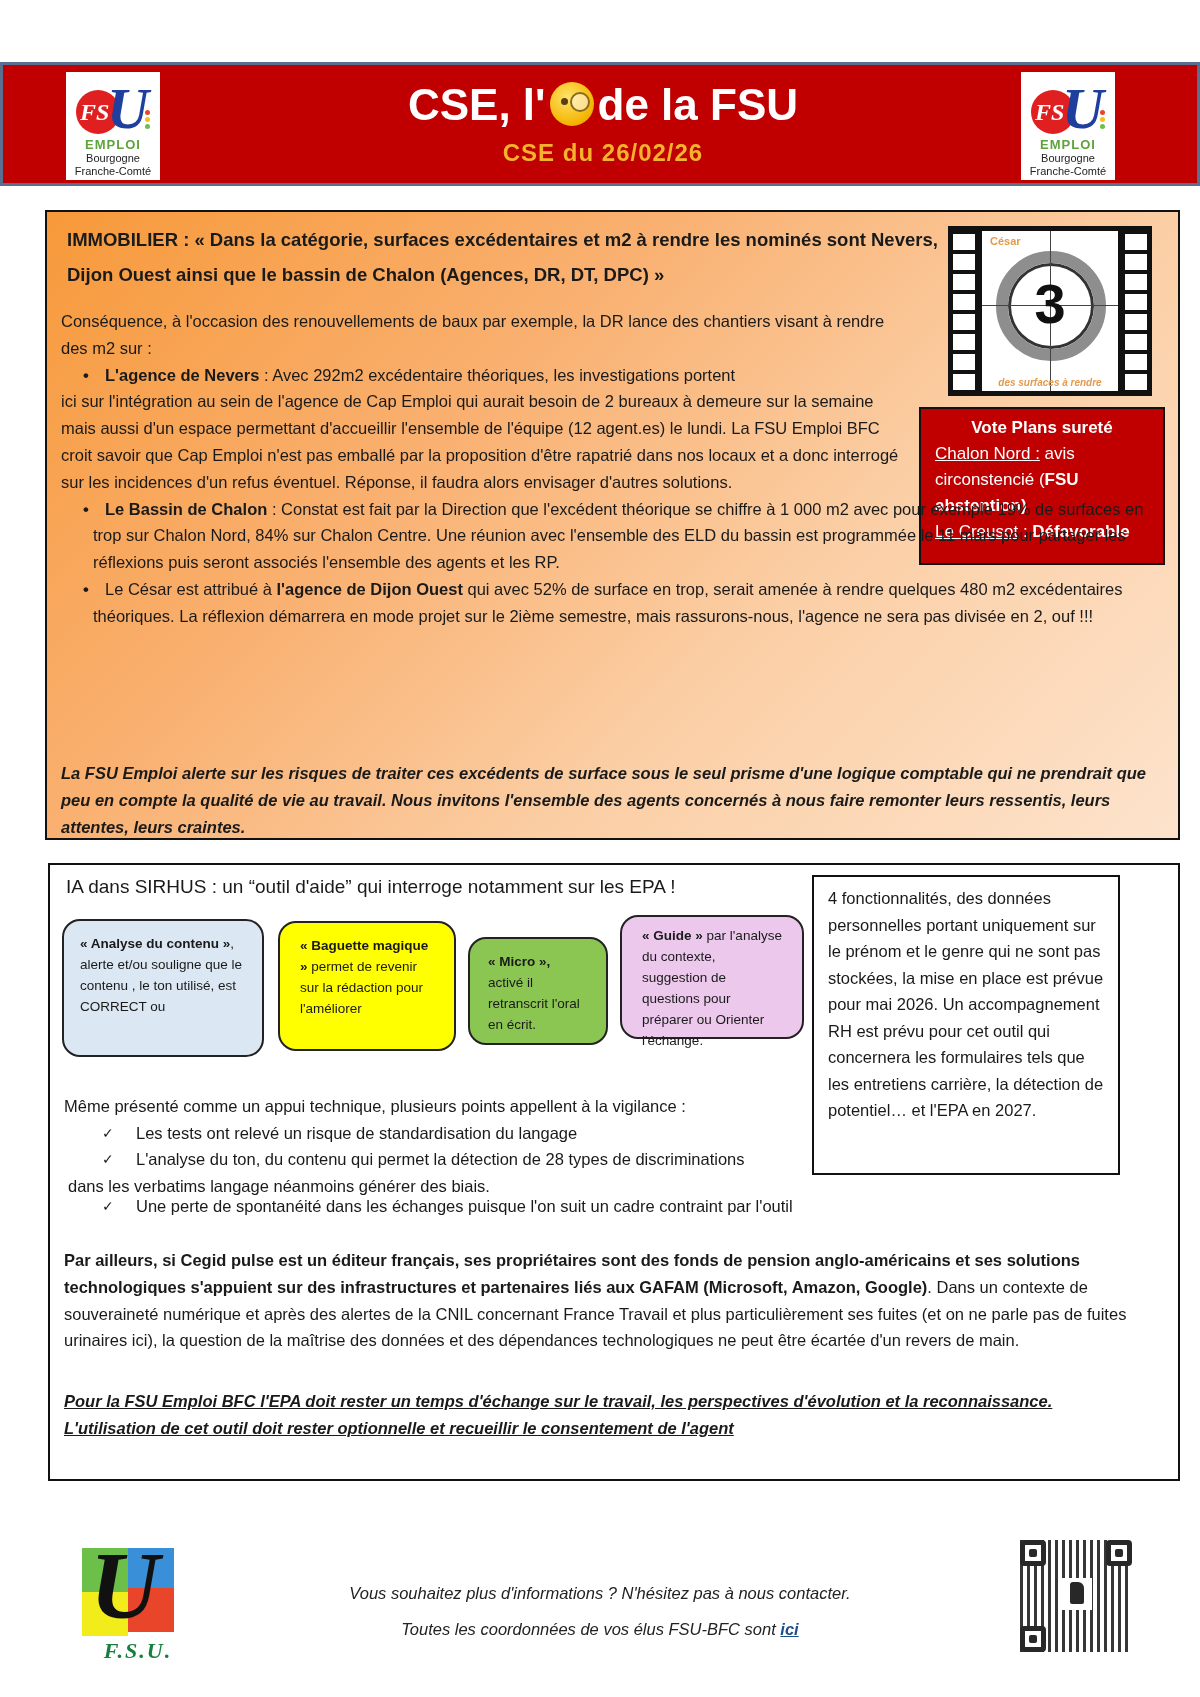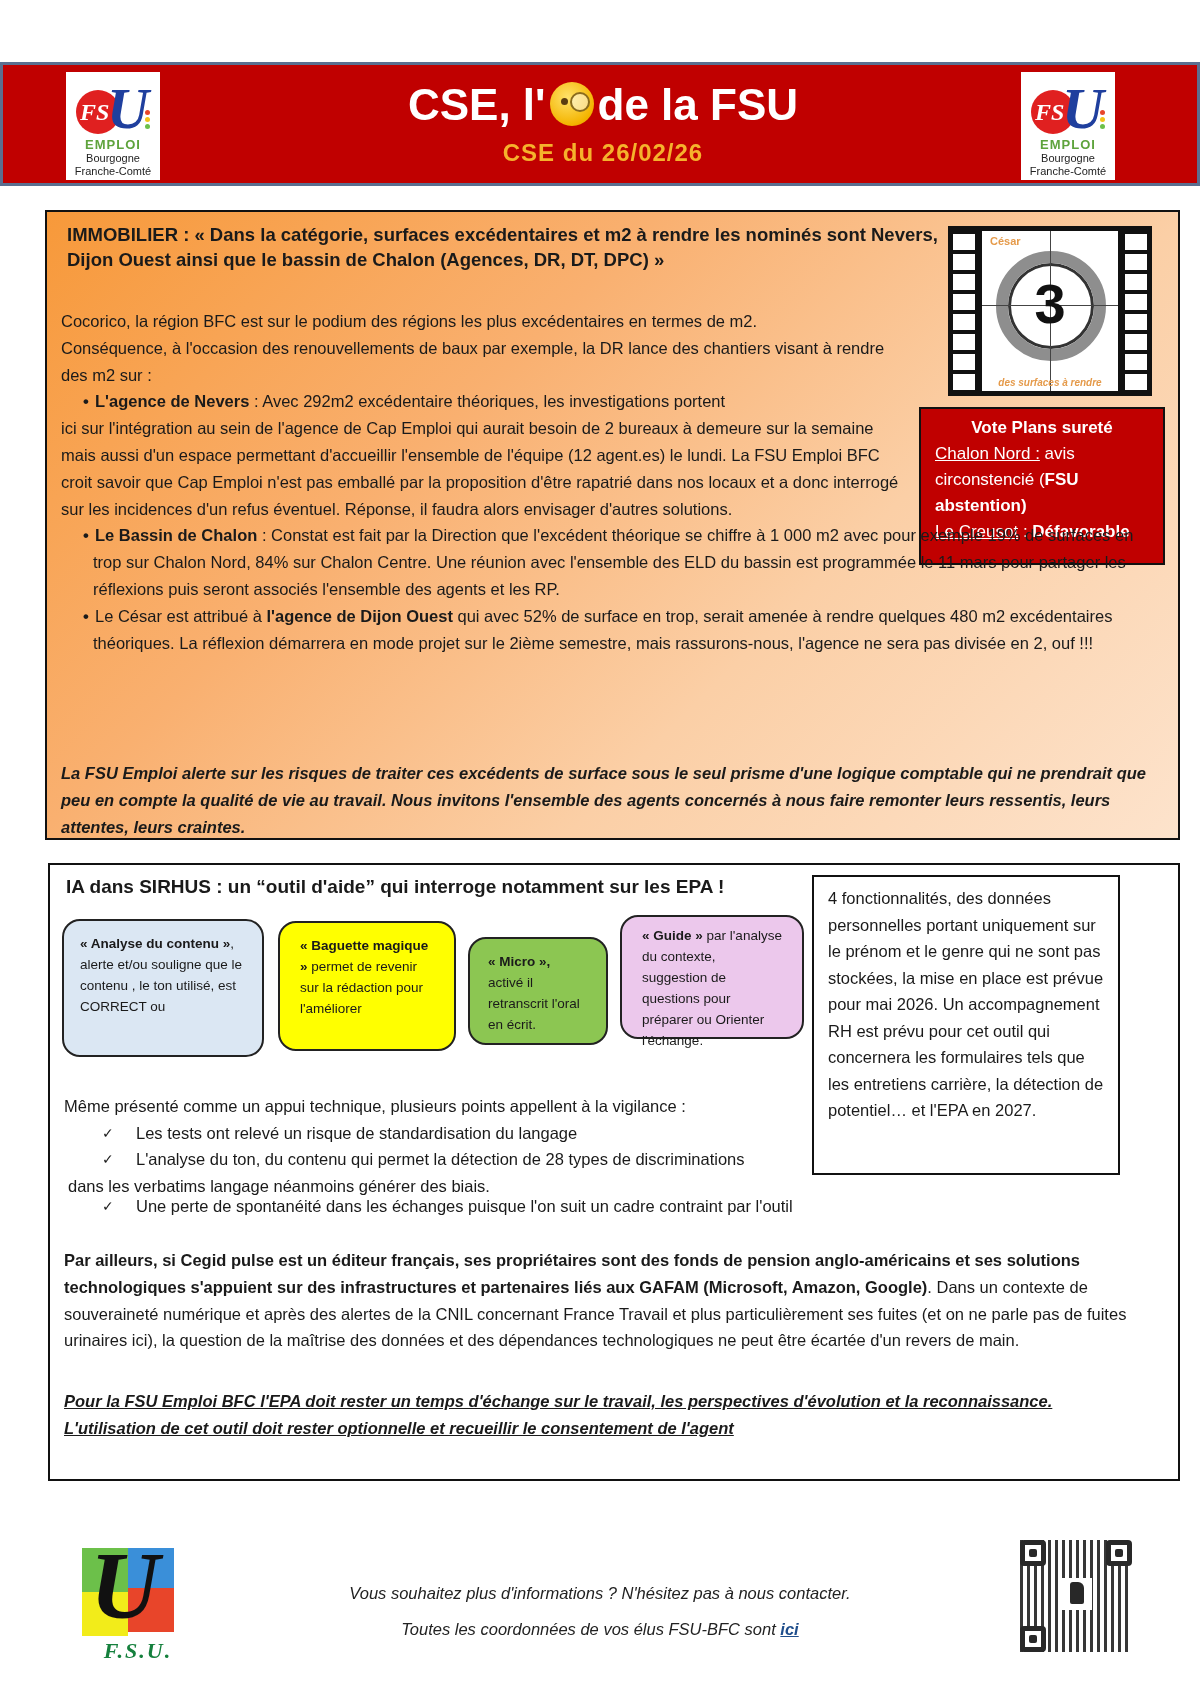--- a/index.html
+++ b/index.html
@@ -20,27 +20,27 @@
   .logo-region { font-size: 11px; color: #222; line-height: 13px; }
 
   .title { position: absolute; left: 0; width: 1200px; top: 12px; text-align: center; color: #fff; font-size: 44px; font-weight: bold; line-height: 56px; }
   .title .emoji { display: inline-block; width: 44px; height: 44px; border-radius: 50%; background: radial-gradient(circle at 40% 35%, #ffe36a, #f4b400 70%, #d89200); vertical-align: -6px; position: relative; margin: 0 4px; }
   .title .emoji::after { content: ""; position: absolute; right: 4px; top: 10px; width: 16px; height: 16px; border: 2px solid #8a6b1e; border-radius: 50%; background: rgba(255,255,255,0.5); }
   .title .emoji::before { content: ""; position: absolute; left: 11px; top: 16px; width: 7px; height: 7px; border-radius: 50%; background: #5a3d10; }
   .subtitle { position: absolute; left: 0; width: 1200px; top: 74px; text-align: center; color: #f5b22c; font-size: 24px; font-weight: bold; letter-spacing: 1px; }
 
   
   .sec1 { position: absolute; left: 45px; top: 210px; width: 1135px; height: 630px; border: 2px solid #111; background: linear-gradient(135deg, #f7993a 0%, #f9b070 35%, #fbcfa6 65%, #fde3cc 100%); }
-  .sec1-title { position: absolute; left: 20px; top: 10px; width: 880px; font-size: 18.5px; font-weight: bold; line-height: 25px; }
+  .sec1-title { position: absolute; left: 20px; top: 10px; width: 880px; font-size: 18.5px; font-weight: bold; line-height: 35px; }
   .sec1-body { position: absolute; left: 14px; top: 96px; width: 1100px; font-size: 16.5px; line-height: 26.8px; }
   .sec1-body p { margin: 0; }
   .narrow { width: 850px; }
   .bullet { padding-left: 32px; position: relative; }
   .bullet::before { content: "•"; position: absolute; left: 22px; font-weight: bold; }
-  .bullet .lead { margin-left: 2px; }
+  .bullet .lead { margin-left: 12px; }
   .alert { position: absolute; left: 14px; top: 548px; width: 1105px; font-size: 16.5px; font-weight: bold; font-style: italic; line-height: 26.8px; }
 
   
   .cesar { position: absolute; left: 901px; top: 14px; width: 204px; height: 170px; background: #111; }
   .cesar .holes { position: absolute; top: 8px; width: 22px; }
   .cesar .holes.l { left: 5px; } .cesar .holes.r { right: 5px; }
   .cesar .holes span { display: block; width: 22px; height: 16px; background: #fff; margin-bottom: 4px; }
   .cesar .frame { position: absolute; left: 34px; top: 5px; width: 136px; height: 160px; background: #fff; }
   .cesar .ring { position: absolute; left: 14px; top: 20px; width: 110px; height: 110px; border-radius: 50%; border: 12px solid #8e8e8e; box-shadow: 0 0 0 3px #333 inset; }
   .cesar .cross-h { position: absolute; left: 0; top: 74px; width: 136px; height: 1px; background: #444; }
@@ -48,21 +48,21 @@
   .cesar .num { position: absolute; left: 0; width: 136px; top: 40px; text-align: center; font-size: 56px; font-weight: bold; color: #111; line-height: 66px; }
   .cesar .lbl-top { position: absolute; left: 8px; top: 4px; font-size: 11px; font-weight: bold; color: #e59a4a; }
   .cesar .lbl-bot { position: absolute; left: 0; width: 136px; bottom: 3px; text-align: center; font-size: 10px; font-weight: bold; font-style: italic; color: #e59a4a; }
 
   .vote { position: absolute; left: 872px; top: 195px; width: 246px; height: 158px; background: #c00000; border: 2px solid #111; color: #fff; padding: 6px 14px; font-size: 17px; line-height: 26px; }
   .vote .vt { text-align: center; font-weight: bold; }
   .vote .u { text-decoration: underline; }
 
   
   .sec2 { position: absolute; left: 48px; top: 863px; width: 1132px; height: 618px; border: 2px solid #111; background: #fff; }
-  .sec2-title { position: absolute; left: 16px; top: 8px; font-size: 19px; font-weight: bold; line-height: 28px; }
+  .sec2-title { position: absolute; left: 16px; top: 8px; font-size: 19px; font-weight: normal; line-height: 28px; }
   .feat { position: absolute; border: 2.5px solid #222; border-radius: 18px; padding: 12px 16px; font-size: 13.5px; line-height: 21px; }
   .feat b { font-weight: bold; }
   .f1 { left: 12px; top: 54px; width: 202px; height: 138px; background: #dbe7f3; }
   .f2 { left: 228px; top: 56px; width: 178px; height: 130px; background: #ffff00; padding: 12px 20px; }
   .f3 { left: 418px; top: 72px; width: 140px; height: 108px; background: #8cc652; padding: 12px 18px; }
   .f4 { left: 570px; top: 50px; width: 184px; height: 124px; background: #ecc8ec; padding: 8px 20px; }
   .infobox { position: absolute; left: 762px; top: 10px; width: 308px; height: 300px; border: 2px solid #111; padding: 8px 14px; font-size: 16.5px; line-height: 26.5px; }
   .vigil { position: absolute; left: 14px; top: 228px; width: 770px; font-size: 16.5px; line-height: 26.5px; }
   .check { position: relative; padding-left: 72px; }
   .check::before { content: "✓"; position: absolute; left: 38px; font-size: 14px; }
@@ -173,21 +173,20 @@
     <div class="vt">Vote Plans sureté</div>
     <div>
       <span class="u">Chalon Nord :</span><span> avis circonstencié (</span><b>FSU abstention)</b>
     </div>
     <div>
       <span class="u">Le Creusot</span><span> : </span><b>Défavorable</b>
     </div>
   </div>
 
   <div class="sec1-body">
-    <p class="narrow">Cocorico, la région BFC est sur le podium des régions les plus excédentaires en termes de m2.</p>
     <p class="narrow">Conséquence, à l'occasion des renouvellements de baux par exemple, la DR lance des chantiers visant à rendre des m2 sur :</p>
     <p class="narrow bullet"><b class="lead">L'agence de Nevers</b><span> : Avec 292m2 excédentaire théoriques, les investigations portent</span></p>
     <p class="narrow"> ici sur l'intégration au sein de l'agence de Cap Emploi qui aurait besoin de 2 bureaux à demeure sur la semaine mais aussi d'un espace permettant d'accueillir l'ensemble de l'équipe (12 agent.es) le lundi. La FSU Emploi BFC croit savoir que Cap Emploi n'est pas emballé par la proposition d'être rapatrié dans nos locaux et a donc interrogé sur les incidences d'un refus éventuel. Réponse, il faudra alors envisager d'autres solutions.</p>
     <p class="bullet"><b class="lead">Le Bassin de Chalon</b><span> : Constat est fait par la Direction que l'excédent théorique se chiffre à 1 000 m2 avec pour exemple 19% de surfaces en trop sur Chalon Nord, 84% sur Chalon Centre. Une réunion avec l'ensemble des ELD du bassin est programmée le 11 mars pour partager les réflexions puis seront associés l'ensemble des agents et les RP.</span></p>
     <p class="bullet"><span class="lead">Le César est attribué à </span><b>l'agence de Dijon Ouest</b><span> qui avec 52% de surface en trop, serait amenée à rendre quelques 480 m2 excédentaires théoriques. La réflexion démarrera en mode projet sur le 2ième semestre, mais rassurons-nous, l'agence ne sera pas divisée en 2,  ouf !!!</span></p>
   </div>
 
   <div class="alert">La FSU Emploi alerte sur les risques de traiter ces excédents de surface sous le seul prisme d'une logique comptable qui ne prendrait que peu en compte la qualité de vie au travail. Nous invitons l'ensemble des agents concernés à nous faire remonter leurs ressentis, leurs attentes, leurs craintes.</div>
 </div>
 

